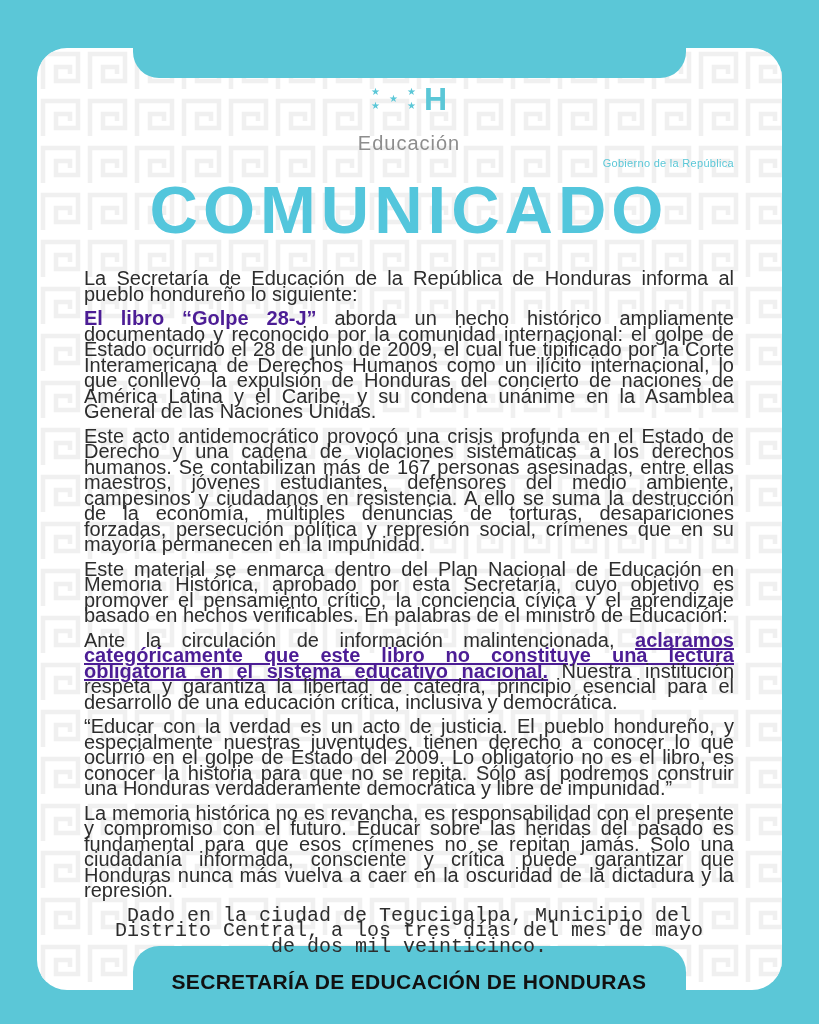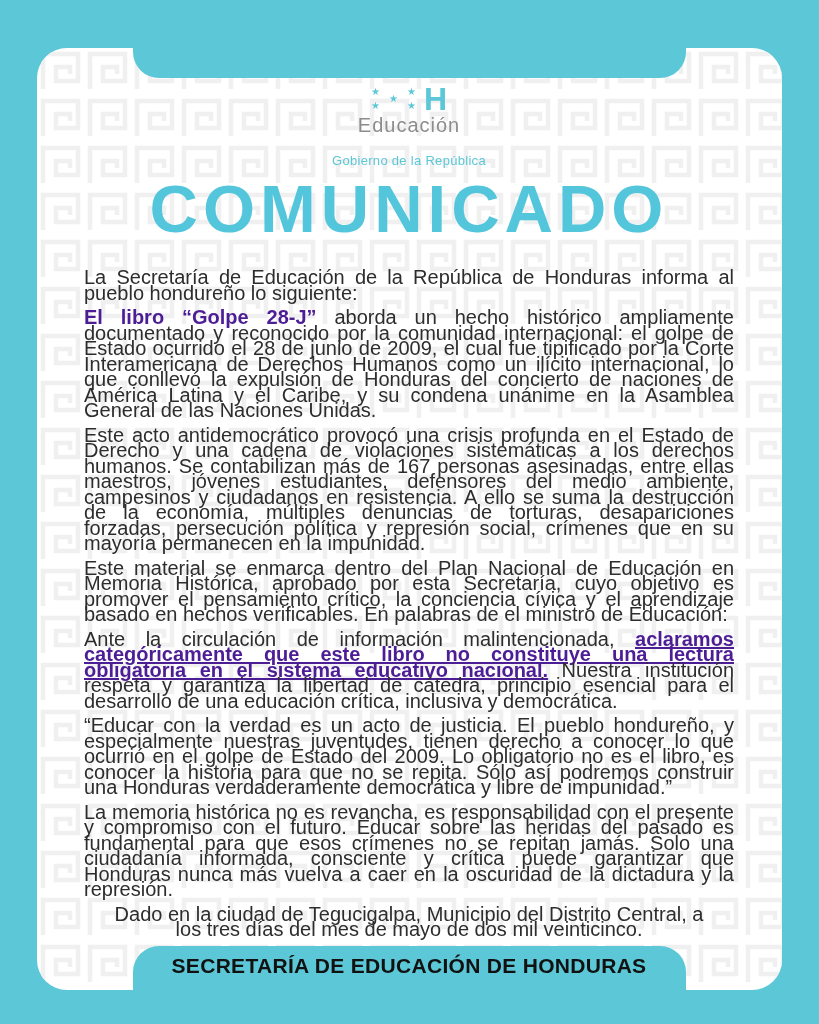--- a/index.html
+++ b/index.html
@@ -54,24 +54,24 @@
   }
   .star.s1 { left: 0;  top: 1px; }
   .star.s2 { left: 0;  top: 15px; }
   .star.s3 { left: 18px; top: 8px; }
   .star.s4 { left: 36px; top: 1px; }
   .star.s5 { left: 36px; top: 15px; }
   .h-letter {
     color: #5BC7D7; font-size: 32px; font-weight: bold; line-height: 30px;
   }
   .logo-name {
-    color: #8D8D8D; font-size: 20px; letter-spacing: 1px; margin-top: 0;
+    color: #8D8D8D; font-size: 20px; letter-spacing: 1px; margin-top: 18px;
   }
   .logo-tagline {
-    color: #5BC7D7; font-size: 13px; margin-top: 16px; letter-spacing: 0.3px;
+    color: #5BC7D7; font-size: 11px; margin-top: 2px; letter-spacing: 0.3px; text-align: right;
   }
   
   .title {
     margin-top: 4px;
     text-align: center;
     color: #53C6DC;
     font-size: 67px;
     line-height: 74px;
     font-weight: bold;
     letter-spacing: 5px;
@@ -83,21 +83,21 @@
     color: #2D2D2D;
     font-size: 20px;
     line-height: 15.5px;
   }
   .body-text p {
     margin: 0 0 9px 0;
     text-align: justify;
   }
   .seg-bold { font-weight: bold; color: #4c1d95; margin-top: 15px; }
   .seg-underline { text-decoration: underline; }
-  p.dateline { text-align: center; padding: 0 30px; }
+  p.dateline { text-align: center; padding: 0 30px; font-family: Liberation Mono, monospace; }
   .footer {
     margin-top: 16px;
     text-align: center;
     font-weight: bold;
     font-size: 21px;
     letter-spacing: 0.3px;
     color: #111111;
   }
 </style>
 </head>

